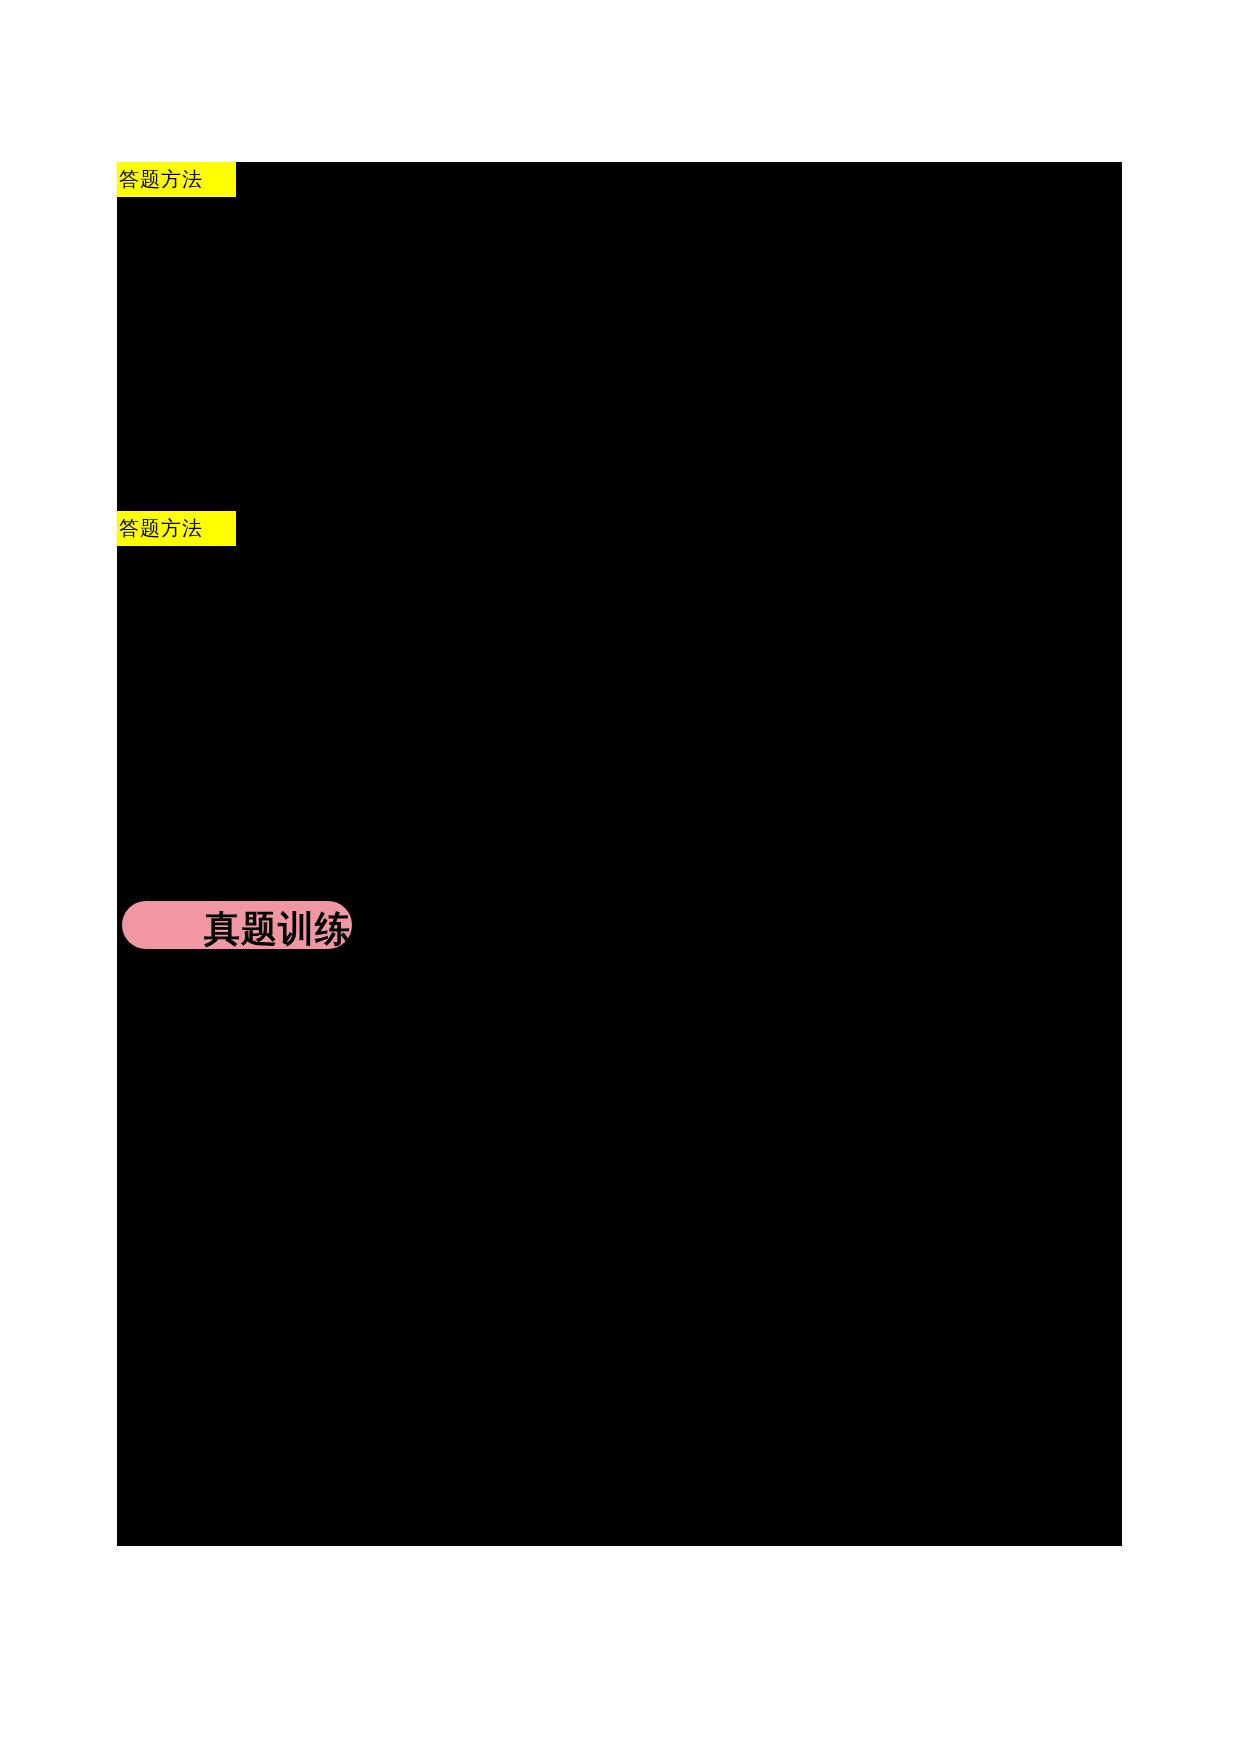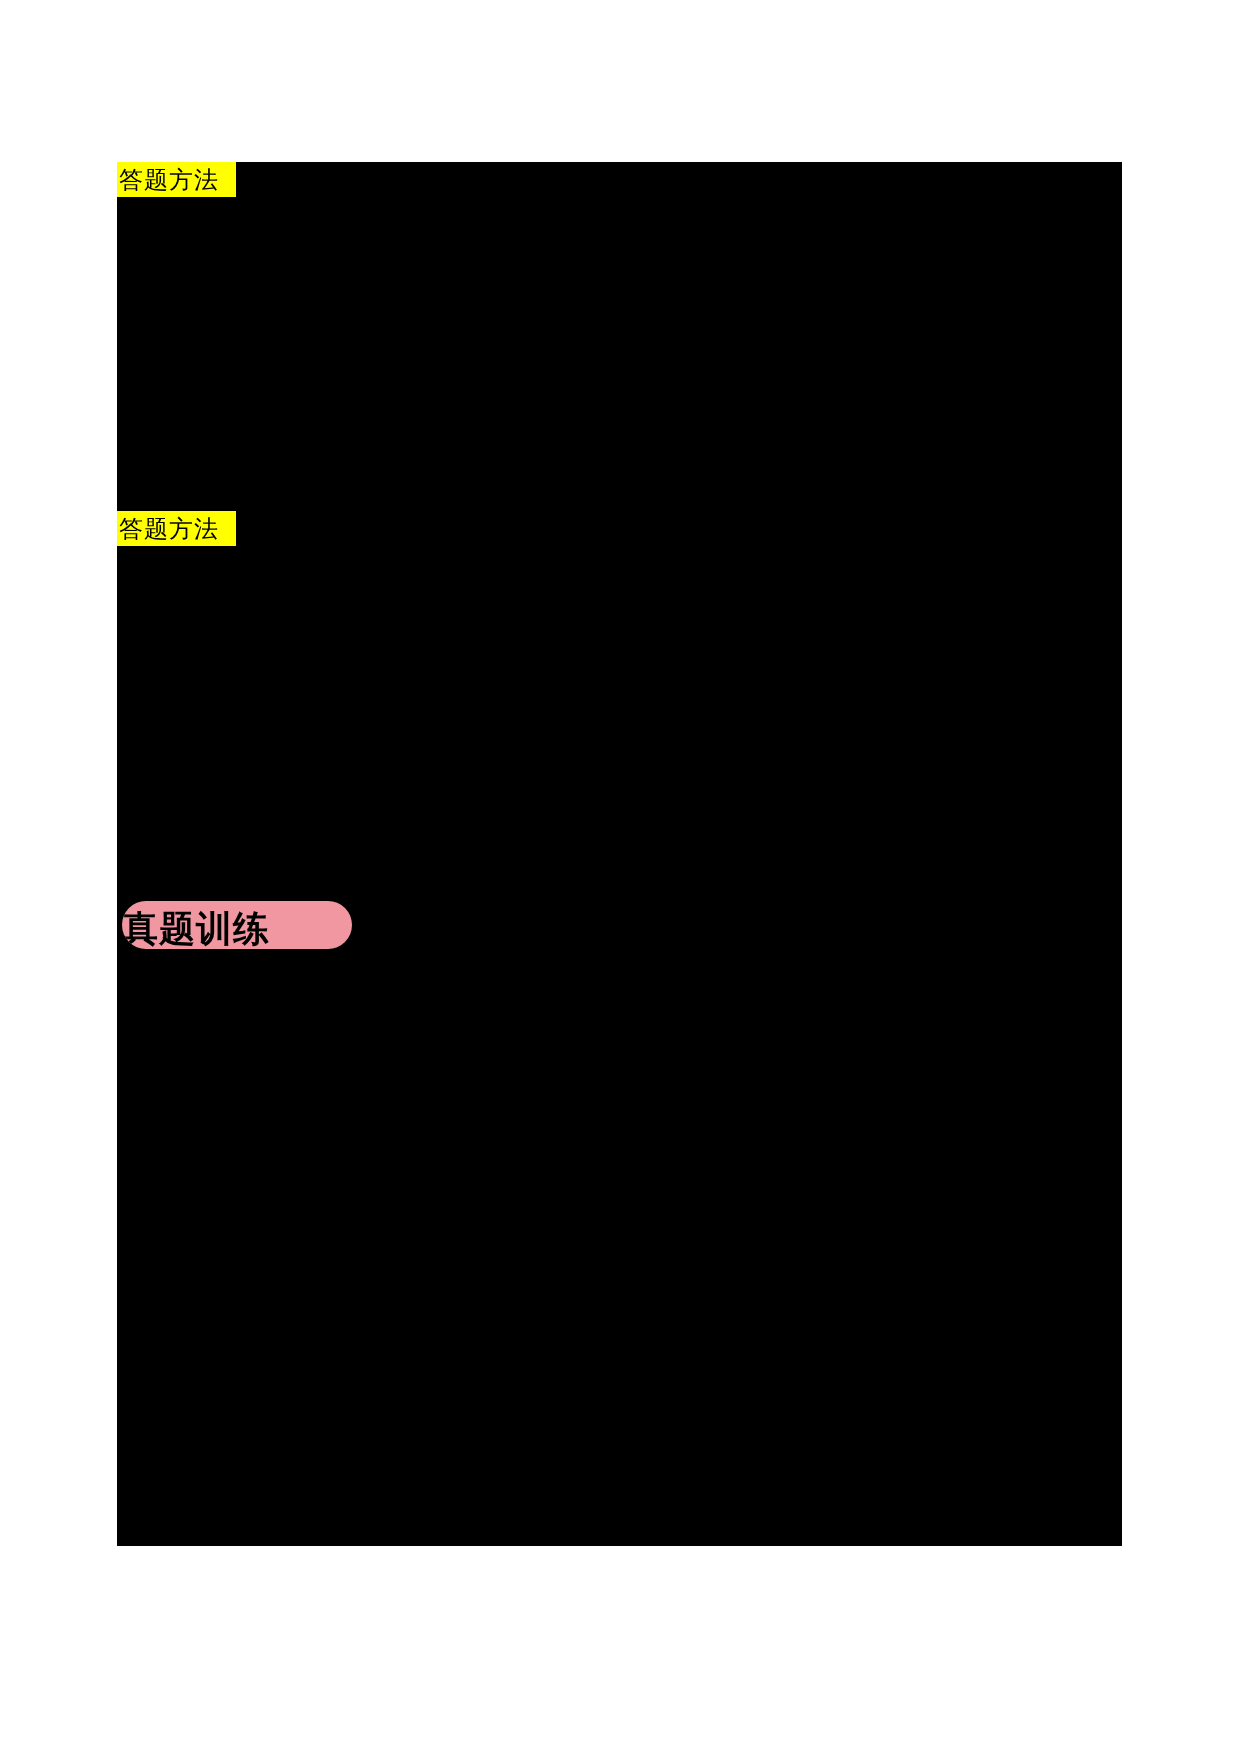--- a/index.html
+++ b/index.html
@@ -23,21 +23,21 @@
     height: 1384px;
     background: var(--content-black, #000000);
   }
   .highlight-label {
     position: absolute;
     left: 117px;
     width: 119px;
     height: 35px;
     background: var(--highlight-yellow, #ffff00);
     color: var(--label-text, #000000);
-    font-size: 24px;
+    font-size: 20px;
     line-height: 35px;
     padding: 0 2px;
     box-sizing: border-box;
     white-space: nowrap;
     overflow: hidden;
     letter-spacing: 1px;
   }
   .highlight-label.first { top: 162px; }
   .highlight-label.second { top: 511px; }
   .pill {
@@ -45,21 +45,21 @@
     left: 122px;
     top: 901px;
     width: 230px;
     height: 48px;
     background: var(--pill-pink, #f097a2);
     border-radius: 28px;
     color: var(--label-text, #000000);
     font-size: 36px;
     font-weight: bold;
     line-height: 56px;
-    text-align: left;
+    text-align: right;
     white-space: nowrap;
     overflow: hidden;
     letter-spacing: 1px;
   }
 </style>
 </head>
 <body>
 
 <div class="page">
   <div class="content-block"></div>

